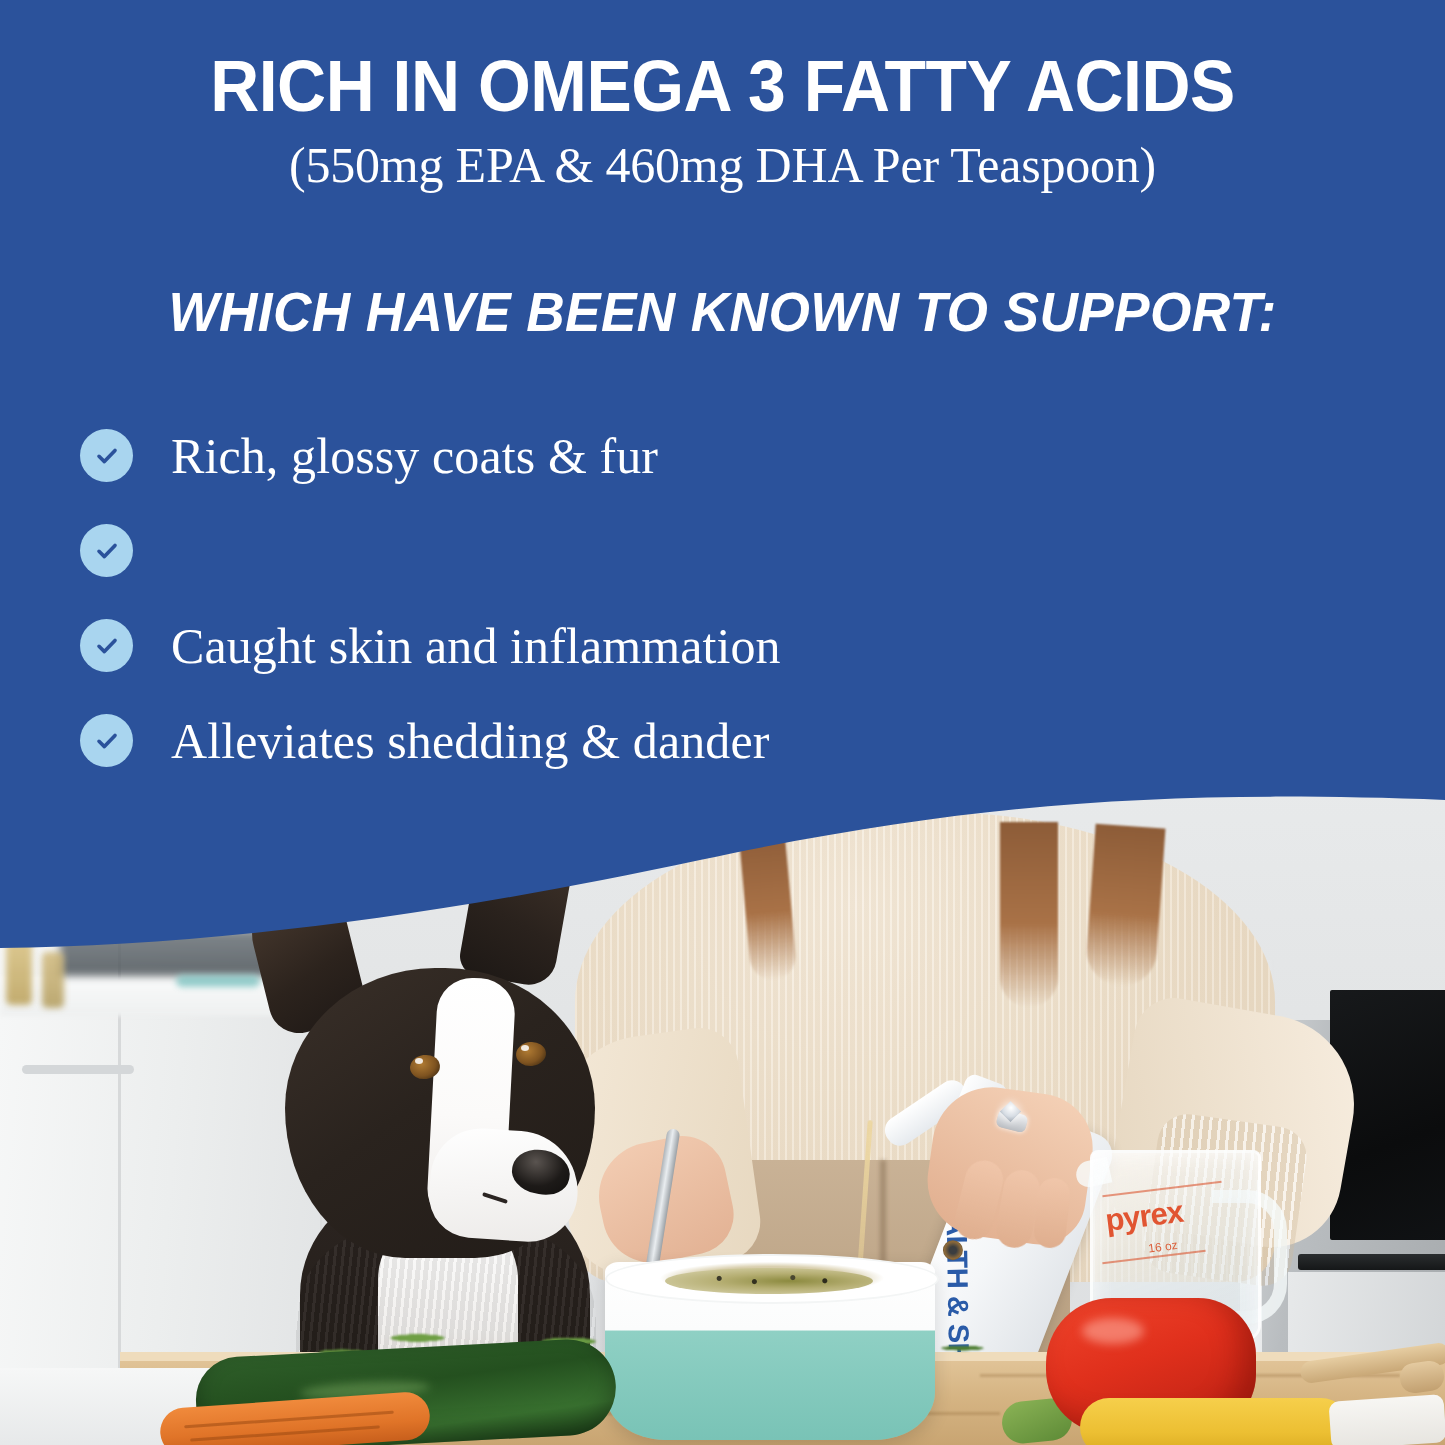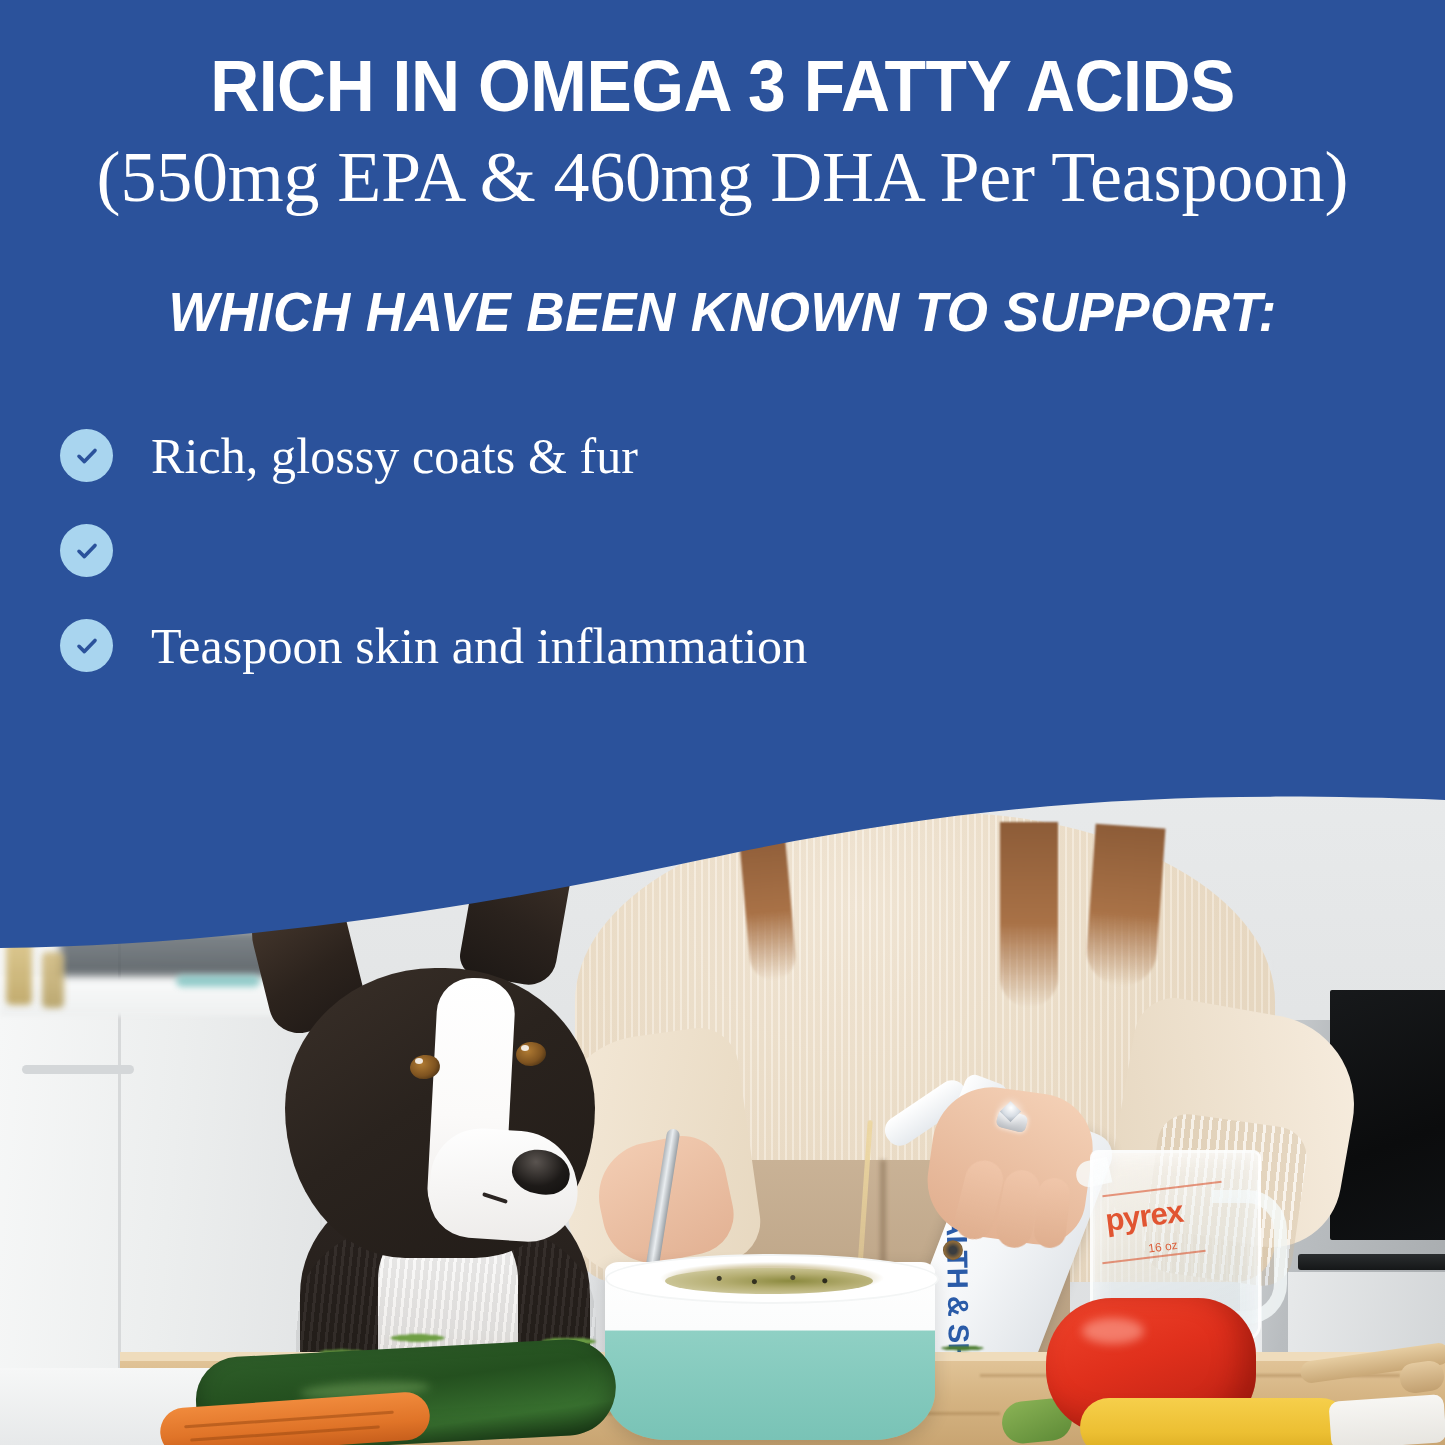--- a/index.html
+++ b/index.html
@@ -490,38 +490,38 @@
     font-size: 73px;
     letter-spacing: -0.5px;
     transform: scaleX(0.93);
     white-space: nowrap;
   }
   .subheadline {
     position: absolute; left: 0; top: 136px; width: 1445px;
     text-align: center;
     color: #ffffff;
     font-family: "Liberation Serif", serif;
-    font-size: 72px;
+    font-size: 50px;
     letter-spacing: -0.2px;
     white-space: nowrap;
   }
   .which-line {
     position: absolute; left: 0; top: 279px; width: 1445px;
     text-align: center;
     color: #ffffff;
     font-family: "Liberation Sans", sans-serif;
     font-weight: bold;
     font-style: italic;
     font-size: 56px;
     letter-spacing: 0.4px;
     transform: scaleX(0.95);
     white-space: nowrap;
   }
   .benefits {
-    position: absolute; left: 60px; top: 408px; width: 1100px;
+    position: absolute; left: 80px; top: 408px; width: 1100px;
   }
   .benefit-row {
     display: flex;
     align-items: center;
     height: 95px;
   }
   .check-circle {
     width: 53px; height: 53px;
     border-radius: 50%;
     background: #a9d5ef;
@@ -671,18 +671,26 @@
             <path d="M7 15.3 L12.4 20.6 L23 9.4" fill="none" stroke="#2b529b" stroke-width="3.6" stroke-linecap="round" stroke-linejoin="round"></path>
           </svg>
         </span>
       </div>
       <div class="benefit-row">
         <span class="check-circle">
           <svg width="30" height="30" viewBox="0 0 30 30" aria-hidden="true">
             <path d="M7 15.3 L12.4 20.6 L23 9.4" fill="none" stroke="#2b529b" stroke-width="3.6" stroke-linecap="round" stroke-linejoin="round"></path>
           </svg>
         </span>
-        <span class="benefit-label">Teaspoon skin and inflammation</span>
+        <span class="benefit-label">Caught skin and inflammation</span>
+      </div>
+      <div class="benefit-row">
+        <span class="check-circle">
+          <svg width="30" height="30" viewBox="0 0 30 30" aria-hidden="true">
+            <path d="M7 15.3 L12.4 20.6 L23 9.4" fill="none" stroke="#2b529b" stroke-width="3.6" stroke-linecap="round" stroke-linejoin="round"></path>
+          </svg>
+        </span>
+        <span class="benefit-label">Alleviates shedding &amp; dander</span>
       </div>
     </div>
   </div>
 
 </div>
 
 </body></html>

